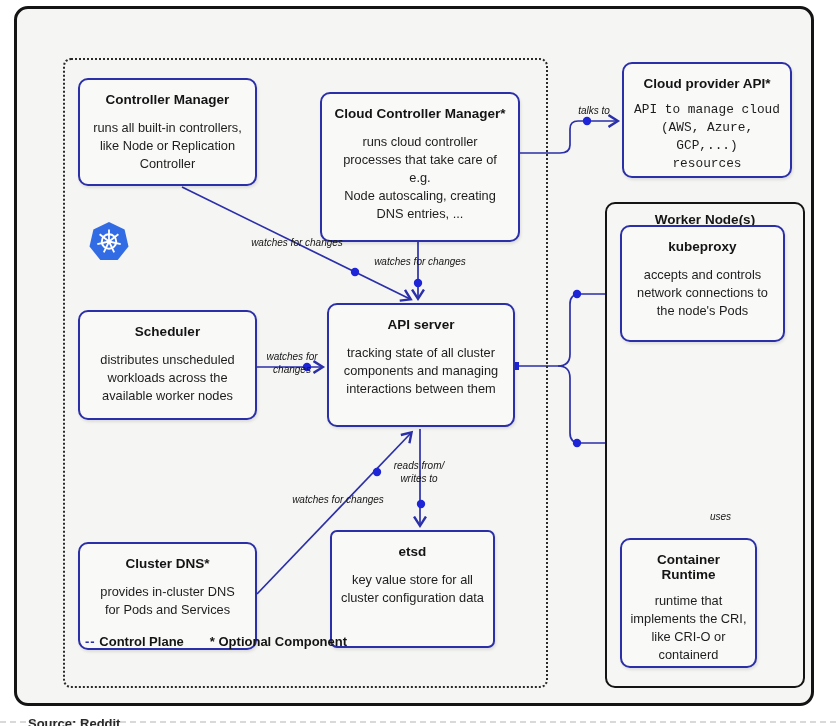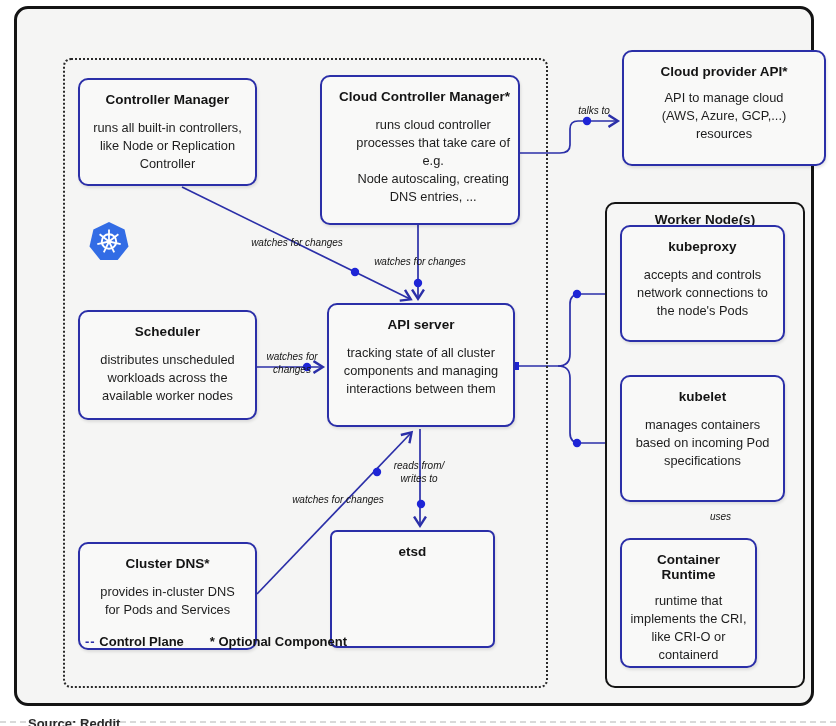--- a/index.html
+++ b/index.html
@@ -93,21 +93,21 @@
     <circle cx="21" cy="20.5" r="2" fill="#ffffff"></circle>
   </svg>
 
   <div class="node-box" style="left:78px;top:78px;width:179px;height:108px;">
     <div class="box-title">Controller Manager</div>
     <div class="box-body">runs all built-in controllers,
 like Node or Replication
 Controller</div>
   </div>
 
-  <div class="node-box" style="left:320px;top:75px;width:200px;height:150px;align-items:flex-end;">
+  <div class="node-box" style="left:320px;top:92px;width:200px;height:150px;">
     <div class="box-title">Cloud Controller Manager*</div>
     <div class="box-body">runs cloud controller
 processes that take care of
 e.g.
 Node autoscaling, creating
 DNS entries, ...</div>
   </div>
 
   <div class="node-box" style="left:78px;top:310px;width:179px;height:110px;">
     <div class="box-title">Scheduler</div>
@@ -124,46 +124,42 @@
   </div>
 
   <div class="node-box" style="left:78px;top:542px;width:179px;height:108px;">
     <div class="box-title">Cluster DNS*</div>
     <div class="box-body">provides in-cluster DNS
 for Pods and Services</div>
   </div>
 
   <div class="node-box" style="left:330px;top:530px;width:165px;height:118px;border-radius:7px;">
     <div class="box-title">etsd</div>
+    <div class="box-body">key value store for all
+cluster configuration data</div>
   </div>
 
-  <div class="node-box" style="left:622px;top:50px;width:204px;height:116px;">
+  <div class="node-box" style="left:622px;top:62px;width:170px;height:116px;">
     <div class="box-title">Cloud provider API*</div>
-    <div class="box-body" style="margin-top:10px;">API to manage cloud
+    <div class="box-body" style="margin-top:10px;font-family:Liberation Mono, monospace;">API to manage cloud
 (AWS, Azure, GCP,...)
 resources</div>
   </div>
 
   <div id="worker-node">
     <div class="wn-title">Worker Node(s)</div>
   </div>
 
   <div class="node-box" style="left:620px;top:225px;width:165px;height:117px;">
     <div class="box-title">kubeproxy</div>
     <div class="box-body">accepts and controls
 network connections to
 the node's Pods</div>
   </div>
 
-  <div class="node-box" style="left:620px;top:375px;width:165px;height:127px;">
-    <div class="box-title">kubelet</div>
-    <div class="box-body">manages containers
-based on incoming Pod
-specifications</div>
-  </div>
 
   <div class="node-box" style="left:620px;top:538px;width:137px;height:130px;">
     <div class="box-title">Container Runtime</div>
     <div class="box-body" style="margin-top:10px;">runtime that
 implements the CRI,
 like CRI-O or
 containerd</div>
   </div>
 
   <div class="edge-label" style="left:594px;top:104px;">talks to</div>

